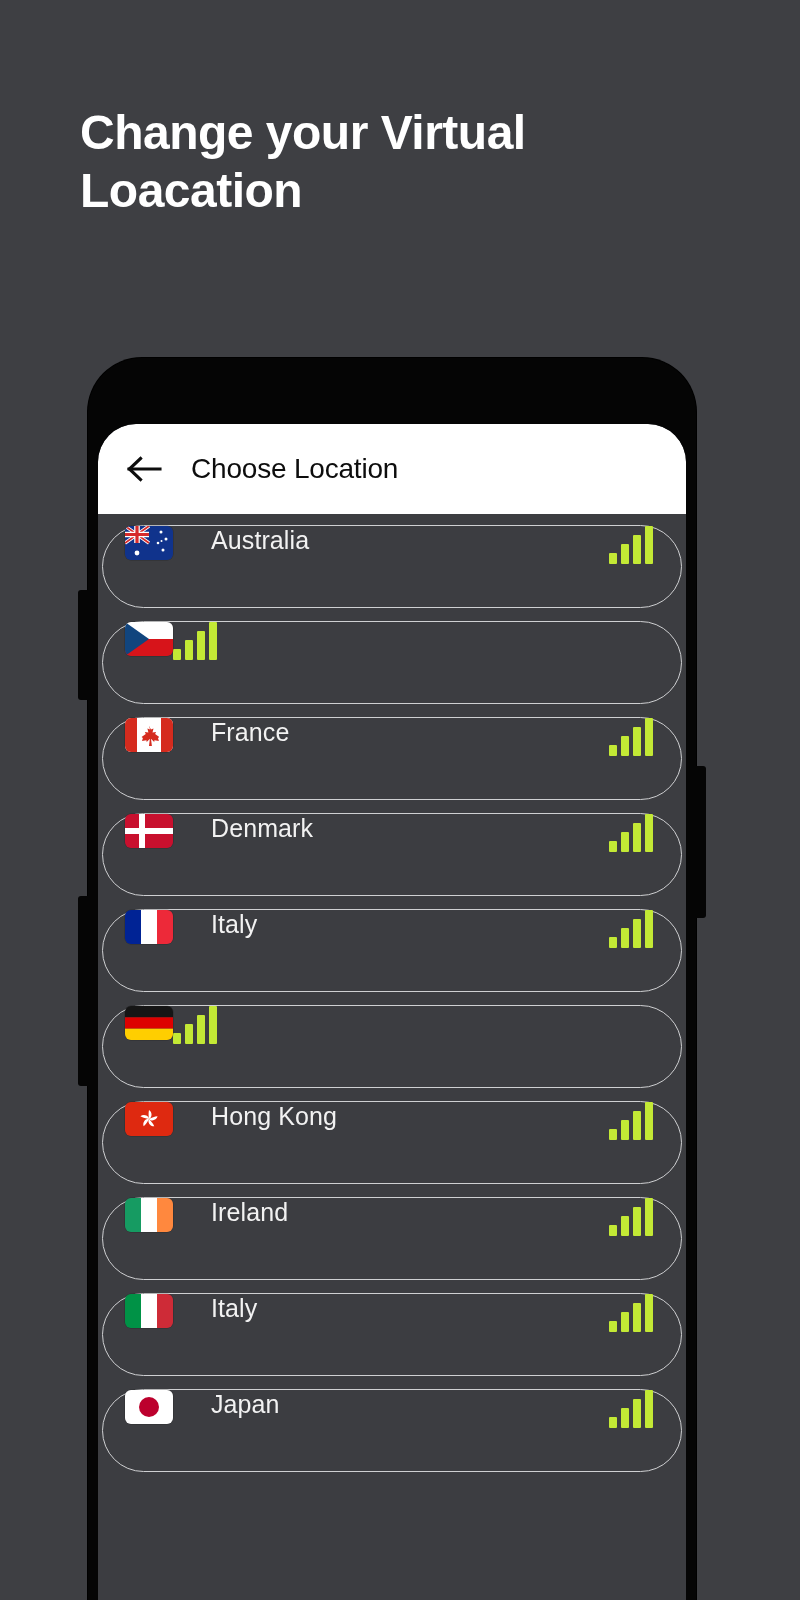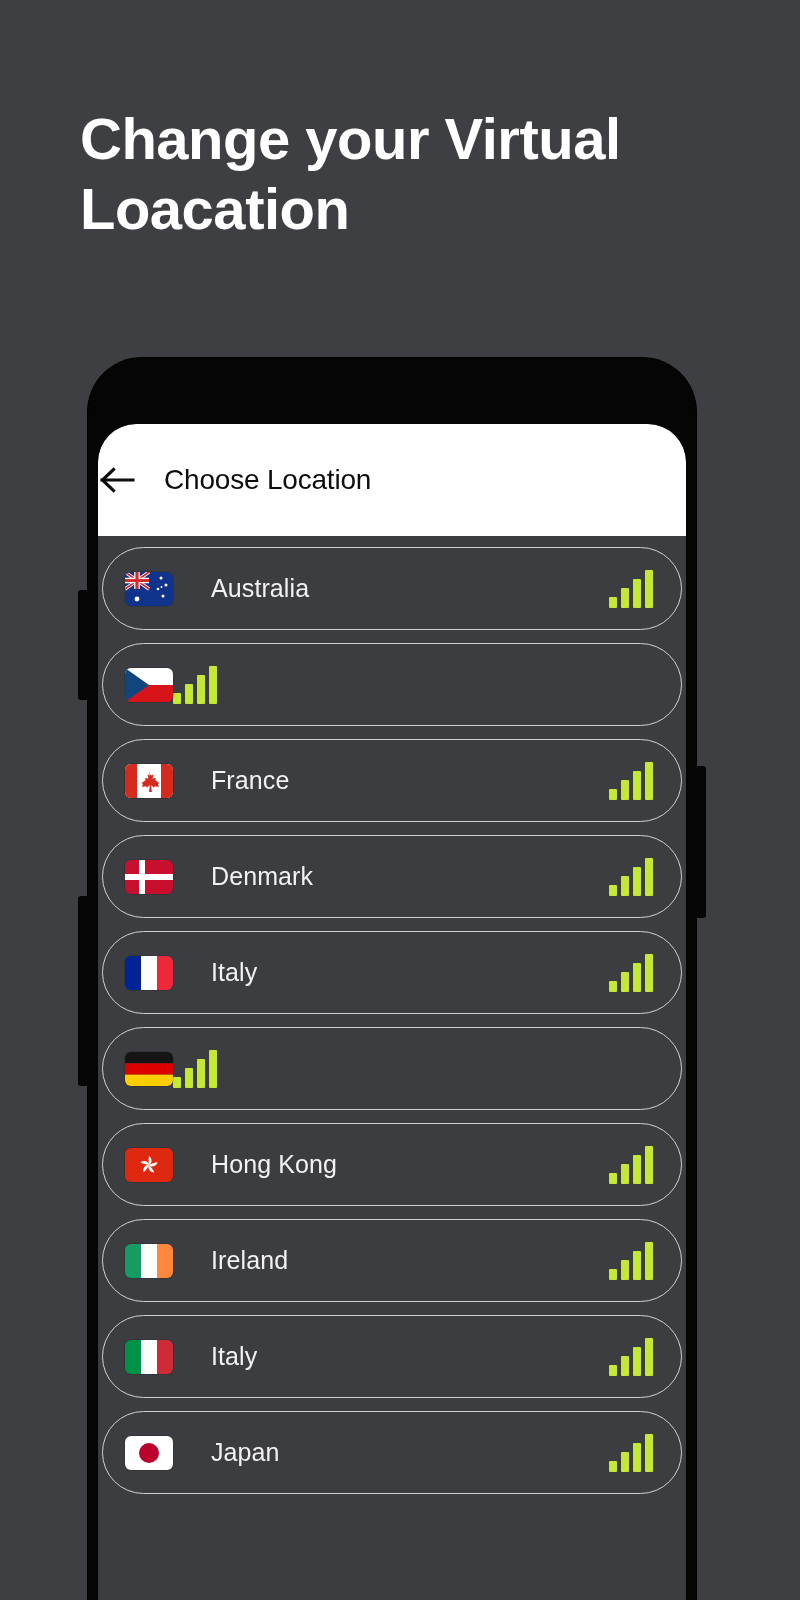--- a/index.html
+++ b/index.html
@@ -16,21 +16,21 @@
     background: #3e3f43;
     overflow: hidden;
   }
 
   
   .headline {
     position: absolute;
     left: 80px; top: 104px;
     width: 640px;
     color: #ffffff;
-    font-size: 58px;
+    font-size: 48px;
     font-weight: 700;
     line-height: 1.21;
     letter-spacing: -0.5px;
   }
 
   
   .phone {
     position: absolute;
     left: 88px; top: 358px;
     width: 608px; height: 1290px;
@@ -68,24 +68,25 @@
     left: 10px; top: 66px;
     width: 588px; height: 1224px;
     background: #3c3d41;
     border-radius: 38px 38px 0 0;
     overflow: hidden;
   }
 
   
   .appbar {
     position: relative;
-    height: 112px;
+    height: 90px;
     background: #ffffff;
     display: flex;
     align-items: center;
+    padding-left: 27px;
     border-radius: 38px 38px 0 0;
   }
   .back-arrow {
     width: 40px; height: 40px;
     flex: 0 0 auto;
     display: flex; align-items: center; justify-content: center;
     cursor: pointer;
   }
   .back-arrow svg { display: block; }
   .appbar-title {
@@ -101,21 +102,20 @@
     padding: 11px 0 0 0;
   }
   .loc-row {
     position: relative;
     height: 83px;
     margin: 0 4px 13px 4px;
     border: 1.6px solid #cfd0d2;
     border-radius: 42px;
     background: #3c3d41;
     display: flex;
-    align-items: center;
     cursor: pointer;
   }
   .flag {
     flex: 0 0 auto;
     margin-left: 22px;
     width: 48px; height: 34px;
     border-radius: 6px;
     overflow: hidden;
     position: relative;
     box-shadow: 0 0 0 0.5px rgba(0,0,0,0.25);

